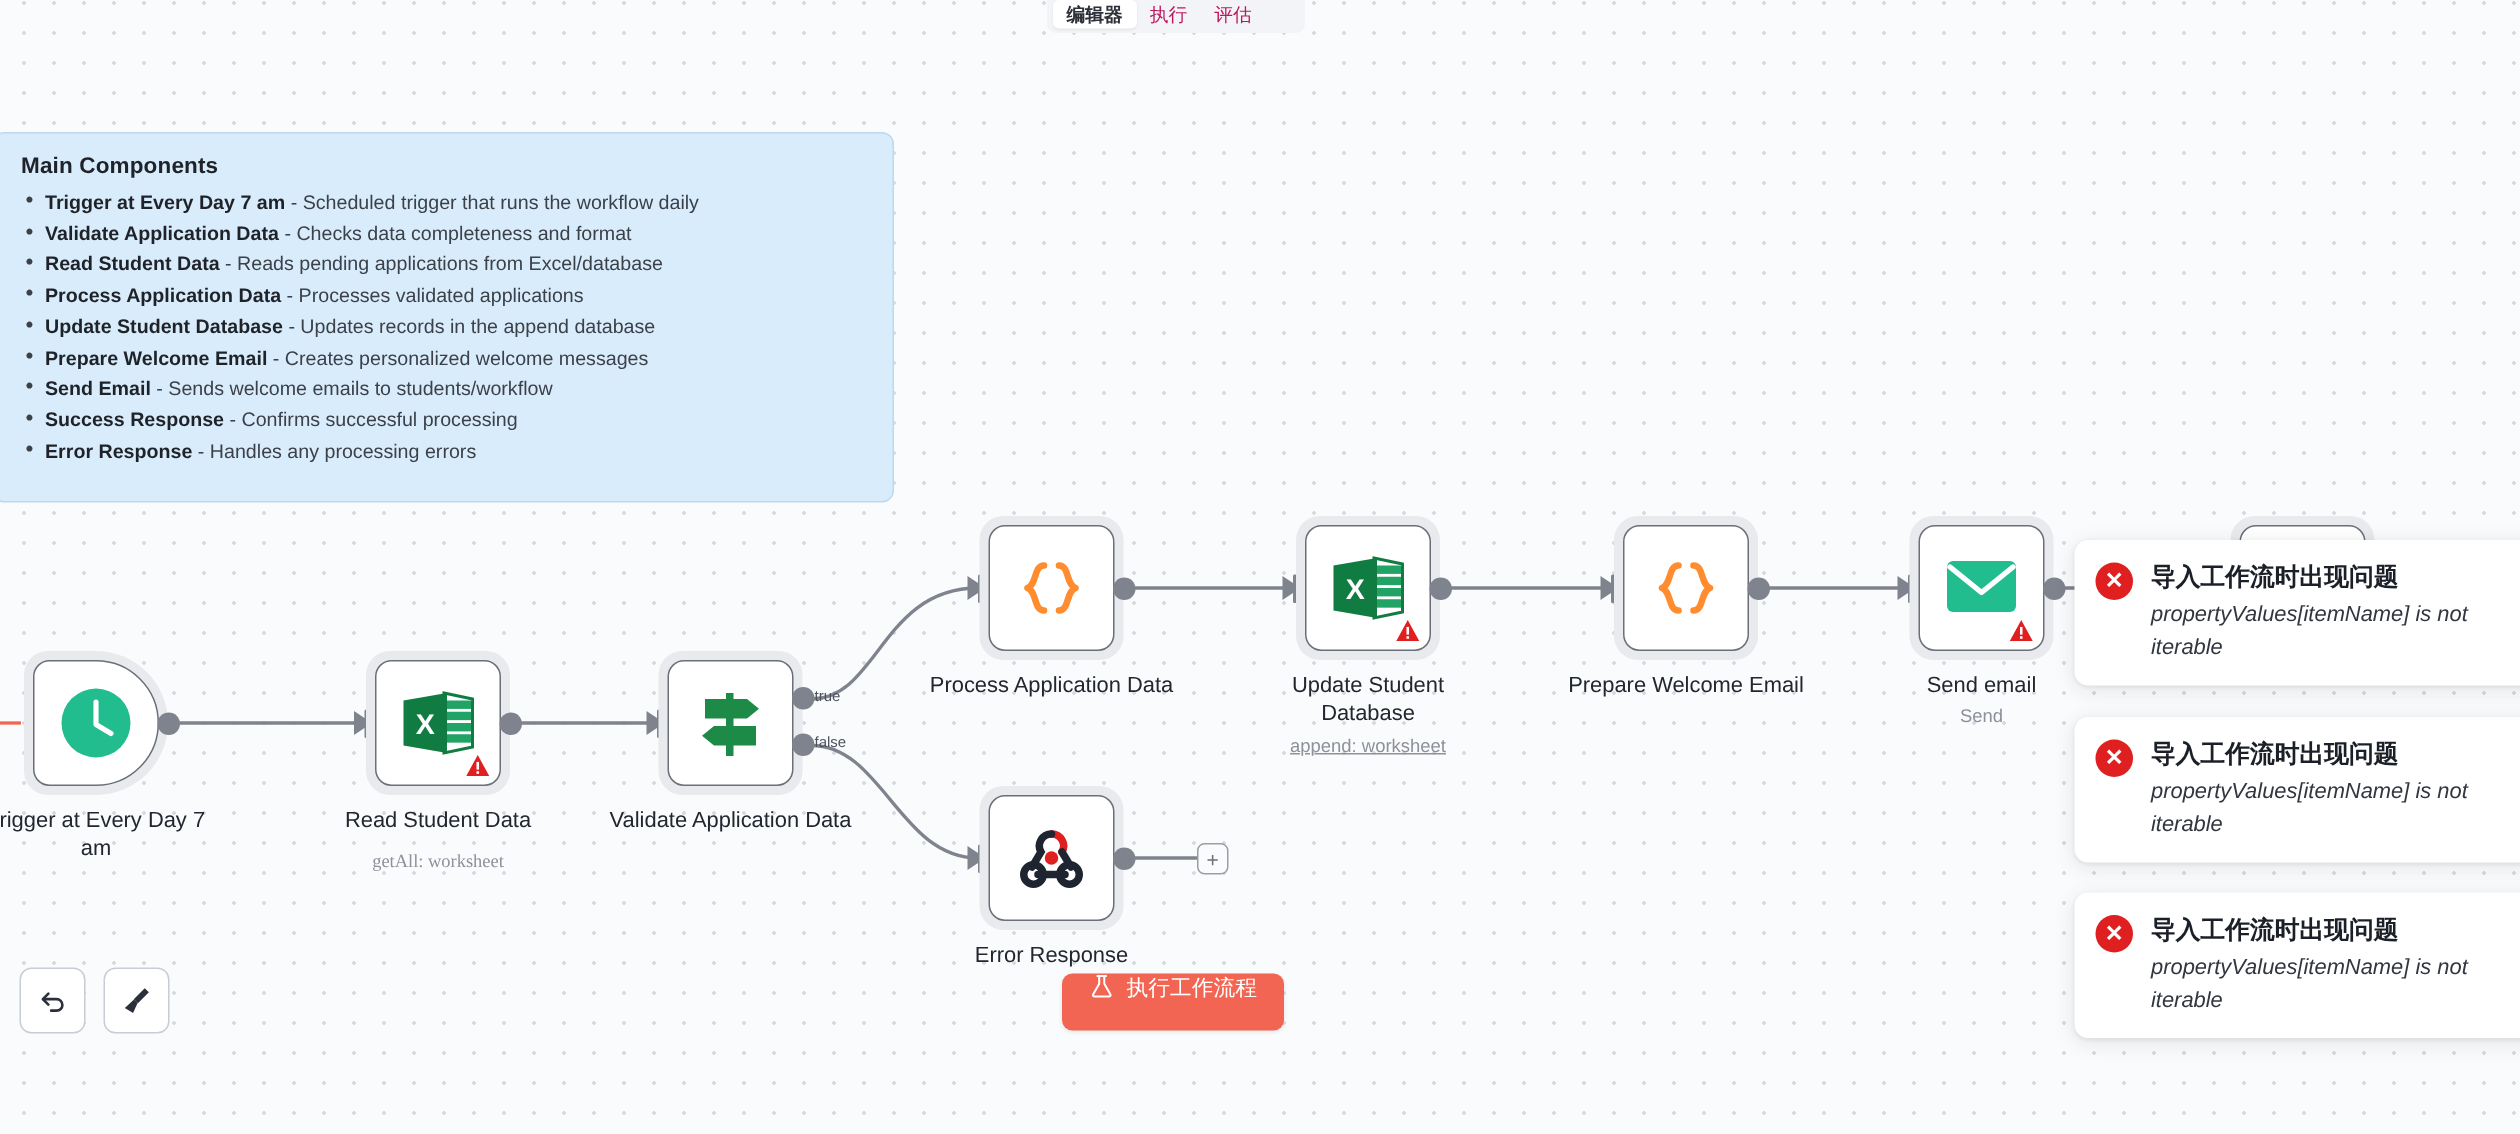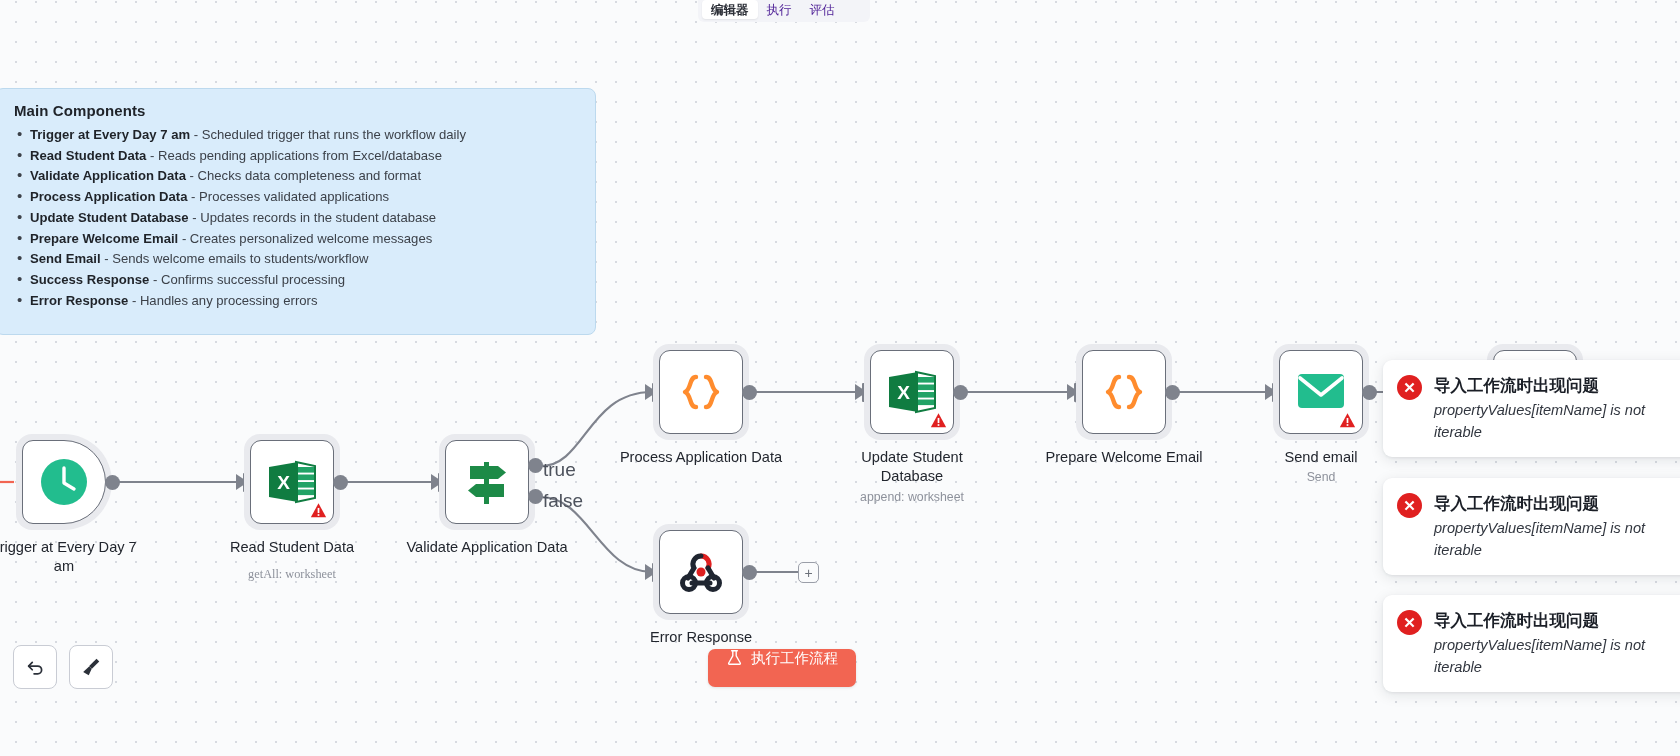--- a/index.html
+++ b/index.html
@@ -23,21 +23,21 @@
   #tabbar {
     position: absolute; left: 698px; top: -22px;
     width: 172px; height: 44px;
     background: #f3f4f8;
     border-radius: 6px;
     display: flex; align-items: flex-end;
     padding: 0 4px 3px 4px;
     z-index: 60;
   }
   .tab {
-    font-size: 12.5px; color: #4c1d95;
+    font-size: 12.5px; color: #be185d;
     padding: 3px 9px 2px 9px;
     border-radius: 4px; white-space: nowrap;
     line-height: 14px;
   }
   .tab.active { background: #ffffff; color: #2d3038; font-weight: 600; box-shadow: 0 1px 2px rgba(0,0,0,.07); }
 
   
   #sticky {
     position: absolute; left: -5px; top: 88px;
     width: 601px; height: 247px;
@@ -106,21 +106,21 @@
     position: absolute; right: 6px; bottom: 4px;
     width: 17px; height: 17px;
   }
 
   
   .dot {
     position: absolute; width: 15px; height: 15px;
     background: #7f838d; border-radius: 50%; z-index: 24;
   }
   .port-label {
-    position: absolute; font-size: 19px; color: #4d525c;
+    position: absolute; font-size: 10px; color: #4d525c;
     z-index: 25; white-space: nowrap;
   }
   .plusbtn {
     position: absolute; width: 21px; height: 21px;
     border: 1.4px solid #9a9ea8; border-radius: 5px;
     background: #fafbfc; z-index: 25;
     display: flex; align-items: center; justify-content: center;
     font-size: 14px; color: #6b7079; line-height: 1;
   }
 
@@ -179,24 +179,24 @@
   <div id="tabbar">
     <div class="tab active">编辑器</div>
     <div class="tab">执行</div>
     <div class="tab">评估</div>
   </div>
 
   <div id="sticky">
     <h3>Main Components</h3>
     <ul>
       <li><b>Trigger at Every Day 7 am</b> <span>- Scheduled trigger that runs the workflow daily</span></li>
+      <li><b>Validate Application Data</b> <span>- Checks data completeness and format</span></li>
       <li><b>Read Student Data</b> <span>- Reads pending applications from Excel/database</span></li>
-      <li><b>Validate Application Data</b> <span>- Checks data completeness and format</span></li>
       <li><b>Process Application Data</b> <span>- Processes validated applications</span></li>
-      <li><b>Update Student Database</b> <span>- Updates records in the student database</span></li>
+      <li><b>Update Student Database</b> <span>- Updates records in the append database</span></li>
       <li><b>Prepare Welcome Email</b> <span>- Creates personalized welcome messages</span></li>
       <li><b>Send Email</b> <span>- Sends welcome emails to students/workflow</span></li>
       <li><b>Success Response</b> <span>- Confirms successful processing</span></li>
       <li><b>Error Response</b> <span>- Handles any processing errors</span></li>
     </ul>
   </div>
 
   <svg width="1680" height="756" style="position:absolute;left:0;top:0;z-index:10;">
     <g stroke="#7f838d" stroke-width="2.2" fill="none">
 
@@ -318,21 +318,21 @@
           <text x="17.5" y="33" font-family="Liberation Sans, sans-serif" font-size="19" font-weight="bold" fill="#ffffff" text-anchor="middle">X</text>
         </svg>
         <svg class="warn" viewBox="0 0 20 20">
           <path d="M10 1.5 L19 18 L1 18 Z" fill="#e02020"></path>
           <rect x="9" y="7" width="2" height="6" fill="#ffffff"></rect>
           <rect x="9" y="14.3" width="2" height="2" fill="#ffffff"></rect>
         </svg>
       </div>
     </div>
     <div class="label wrap" style="width:130px;">Update Student Database</div>
-    <div class="sublabel" style="top:146px;">append: worksheet</div>
+    <div class="sublabel" style="top:146px;text-decoration:underline;">append: worksheet</div>
   </div>
   <div class="dot" style="left:953px; top:385px;"></div>
 
   <div class="node" style="left:1076px; top:344px;">
     <div class="shell">
       <div class="box">
         <svg width="52" height="52" viewBox="0 0 52 52">
           <path d="M21 11 C14 11 16.5 23.5 10 26 C16.5 28.5 14 41 21 41" stroke="#ff8c2e" stroke-width="4.4" fill="none" stroke-linecap="round" stroke-linejoin="round"></path>
           <path d="M31 11 C38 11 35.5 23.5 42 26 C35.5 28.5 38 41 31 41" stroke="#ff8c2e" stroke-width="4.4" fill="none" stroke-linecap="round" stroke-linejoin="round"></path>
         </svg>

